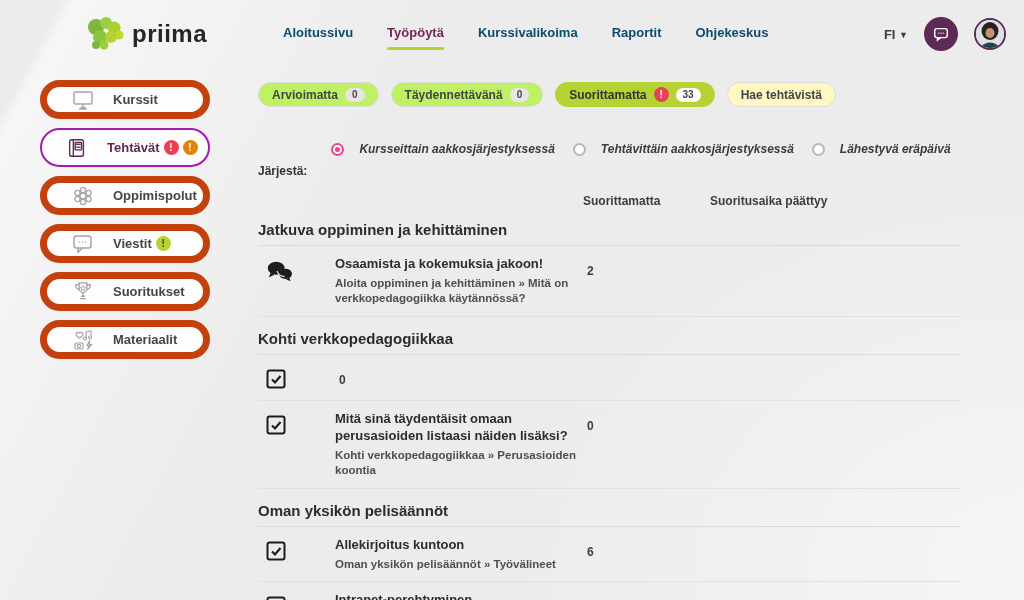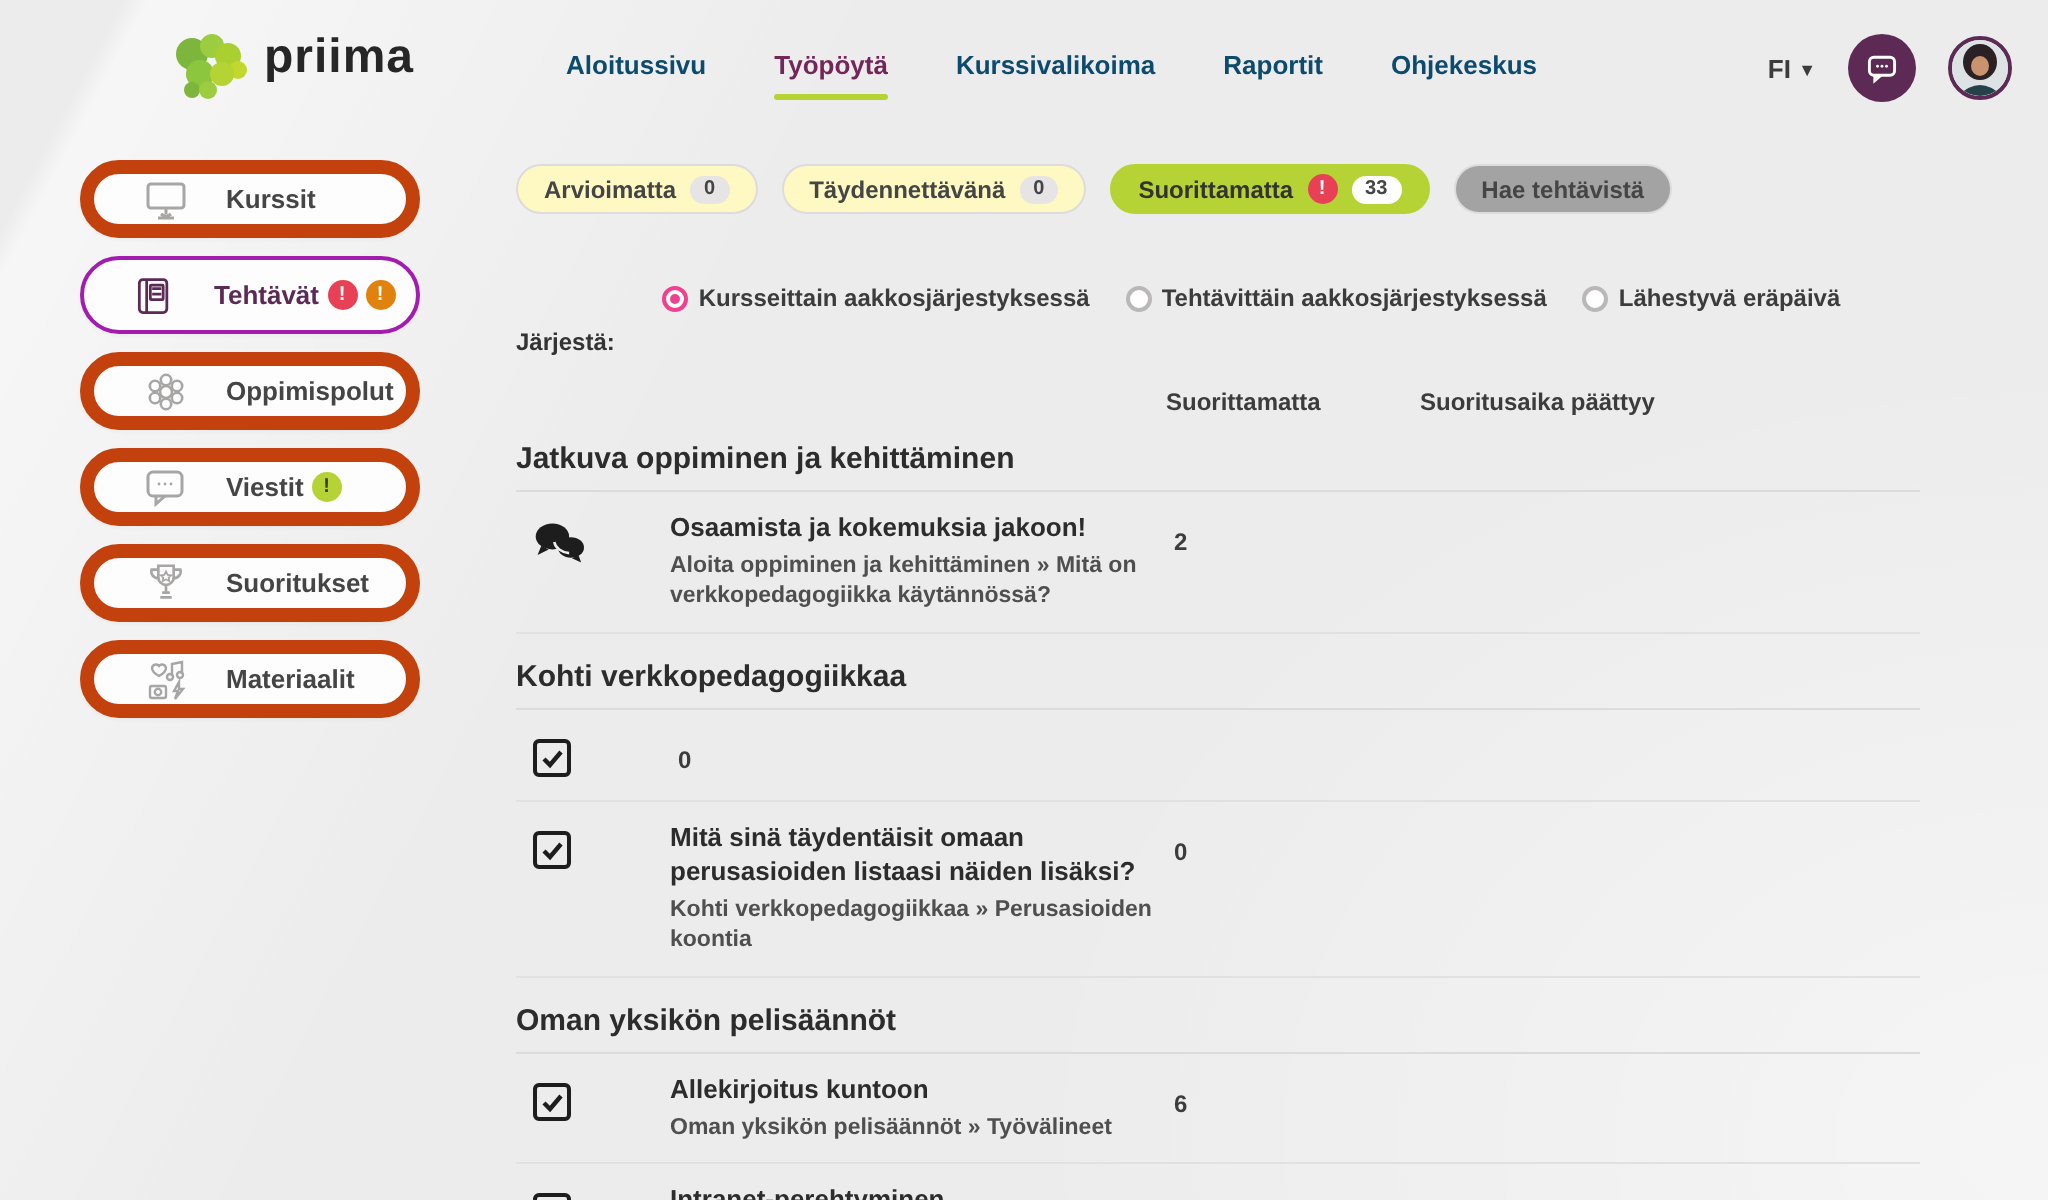--- a/index.html
+++ b/index.html
@@ -8,21 +8,21 @@
     font-family:"Liberation Sans","DejaVu Sans",sans-serif;
     background:#edecec; color:#3c3c3c; position:relative;
   }
   
   .bg-swirl { position:absolute; border-radius:50%; pointer-events:none; z-index:0; }
   .bg-swirl.s1 { width:900px; height:1400px; left:-420px; top:-400px; background:linear-gradient(100deg, rgba(255,255,255,0) 40%, rgba(255,255,255,0.55) 41%, rgba(255,255,255,0) 70%); transform:rotate(18deg); }
   .bg-swirl.s2 { width:1200px; height:900px; left:430px; top:120px; background:radial-gradient(ellipse at center, rgba(255,255,255,0.5) 0%, rgba(255,255,255,0) 62%); }
 
   
   .topnav { position:relative; z-index:2; height:68px; display:flex; align-items:center; }
-  .logo { display:flex; gap:6px; margin-left:84px; }
+  .logo { display:flex; align-items:center; gap:6px; margin-left:84px; }
   .logo-text { font-size:24px; font-weight:bold; color:#262626; letter-spacing:0.5px; }
   .nav-links { display:flex; align-items:center; gap:34px; margin-left:76px; }
   .nav-link { font-size:13px; font-weight:bold; color:#0c4a6e; cursor:pointer; text-decoration:none; position:relative; padding-bottom:4px; }
   .nav-link.active { color:#722757; }
   .nav-link.active::after { content:""; position:absolute; left:0; right:0; bottom:-6px; height:3px; background:#b5d334; border-radius:2px; }
   .topnav-right { margin-left:auto; display:flex; align-items:center; gap:16px; margin-right:18px; }
   .lang { font-size:13px; font-weight:bold; color:#3c3c3c; cursor:pointer; }
   .lang .caret { font-size:9px; vertical-align:1px; }
   .chat-btn { width:34px; height:34px; border-radius:50%; background:#5c2a54; display:flex; align-items:center; justify-content:center; cursor:pointer; }
   .avatar { width:32px; height:32px; border-radius:50%; border:2px solid #5c2a54; overflow:hidden; cursor:pointer; background:#dfe3e6; }
@@ -36,31 +36,31 @@
   .side-pill.active { border:2px solid #a21caf; padding-left:21px; }
   .side-pill.active .s-label { color:#5c2a54; }
   .side-pill.active .s-icon { color:#5c2a54; }
   .mini-badge { width:15px; height:15px; border-radius:50%; color:#fff; font-size:10px; font-weight:bold; display:inline-flex; align-items:center; justify-content:center; }
   .mini-badge.dark-text { color:#3a3a1e; }
 
   .main { flex:1; padding:14px 16px 0 48px; max-width:766px; }
 
   
   .filter-row { display:flex; gap:12px; align-items:center; }
-  .pill { height:25px; display:inline-flex; align-items:center; gap:7px; padding:0 13px; border-radius:14px; background:#fef9c3; border:1px solid #dddbdb; font-size:12px; font-weight:bold; color:#454545; cursor:pointer; }
+  .pill { height:25px; display:inline-flex; align-items:center; gap:7px; padding:0 13px; border-radius:14px; background:#bef264; border:1px solid #dddbdb; font-size:12px; font-weight:bold; color:#454545; cursor:pointer; }
   .pill .count { background:#e6e4e4; color:#454545; border-radius:9px; font-size:10px; font-weight:bold; padding:2px 7px; line-height:1; }
   .pill.active { background:#b5d334; border-color:#b5d334; color:#333; }
   .pill.active .count { background:#fff; }
   .pill .alert-dot { width:15px; height:15px; border-radius:50%; background:#e84156; color:#fff; font-size:10px; font-weight:bold; display:inline-flex; align-items:center; justify-content:center; }
-  .pill.search { background:#a3a3a3; }
+  .pill.search { background:#fef9c3; }
 
   
   .sort-row { display:flex; align-items:center; gap:10px; margin-top:13px; font-size:12px; }
   .sort-label { font-weight:bold; color:#333; margin-right:14px;margin-top:44px; }
-  .sort-opt { display:flex; align-items:center; gap:5px; font-weight:bold; color:#3c3c3c; cursor:pointer; margin-right:8px; }
+  .sort-opt { display:flex; align-items:center; gap:15px; font-weight:bold; color:#3c3c3c; cursor:pointer; margin-right:8px;font-style:italic; }
   .radio { width:13px; height:13px; border-radius:50%; border:2px solid #b9b7b7; background:#fff; position:relative; flex:none; }
   .radio.sel { border-color:#f0418f; }
   .radio.sel::after { content:""; position:absolute; left:2px; top:2px; width:5px; height:5px; border-radius:50%; background:#f0418f; }
 
   
   .col-heads { display:grid; grid-template-columns:77px 248px 127px 1fr; margin-top:16px; font-size:12px; font-weight:bold; color:#3c3c3c; }
   .sections { }
   .section-title { font-size:15px; font-weight:bold; color:#2c2c2c; padding:13px 0 7px 0; border-bottom:1px solid #dcdada; }
   .task-row { display:grid; grid-template-columns:77px 248px 127px 1fr; align-items:start; padding:10px 0 9px 0; border-bottom:1px solid #e2e0e0; }
   .task-icon { color:#1d1d1d; padding-left:6px; padding-top:2px; }

